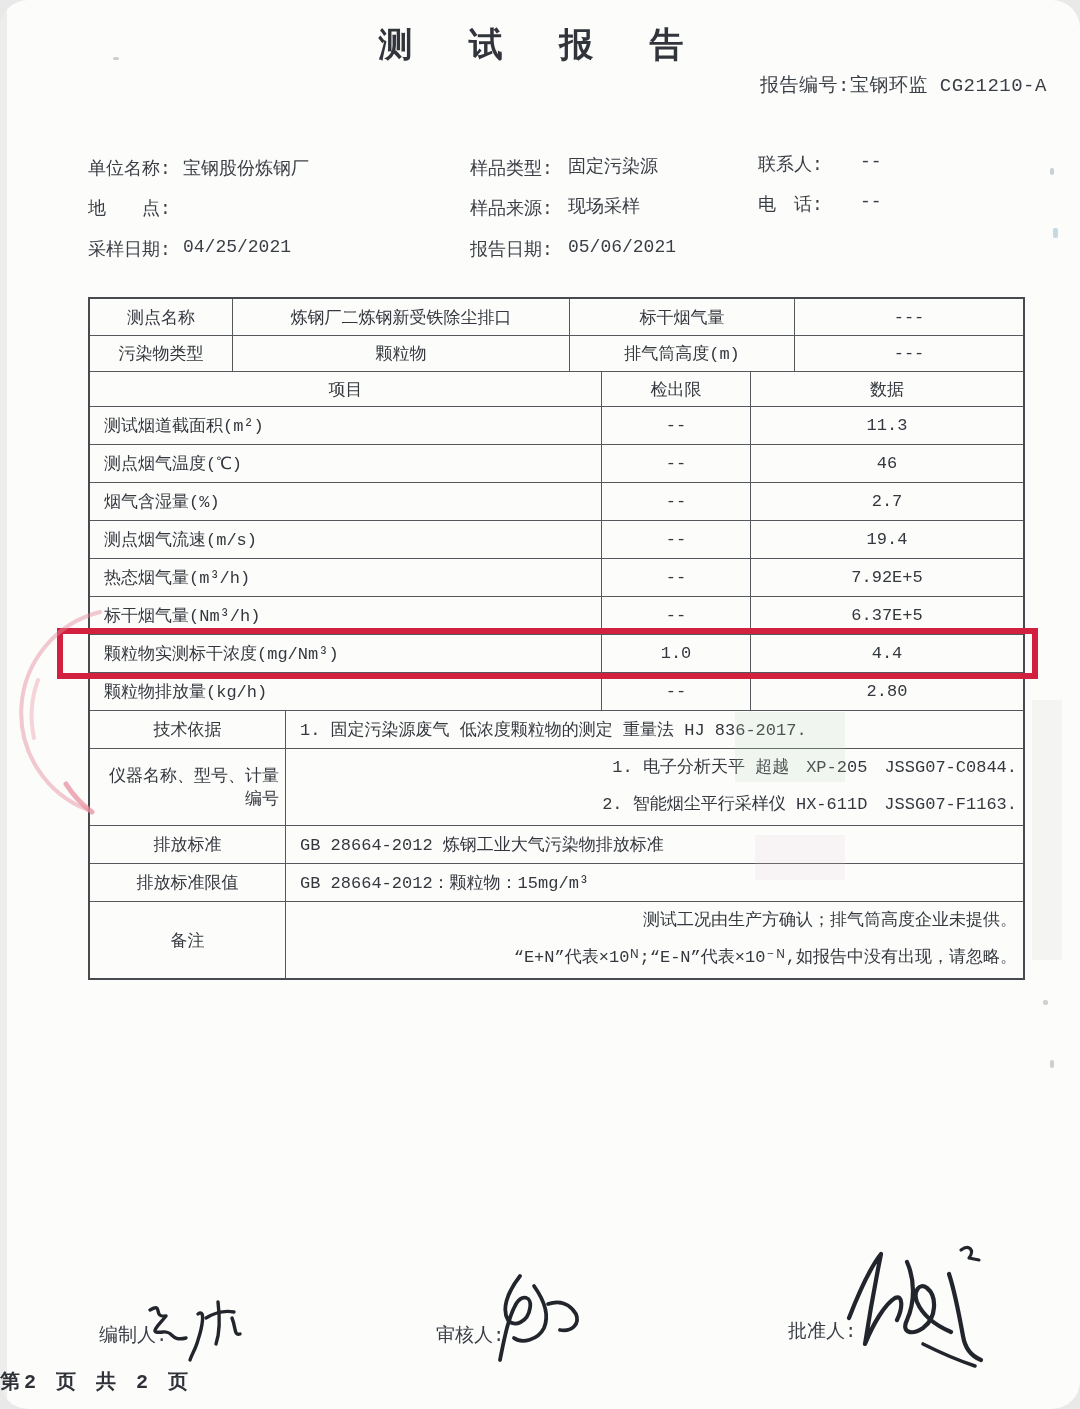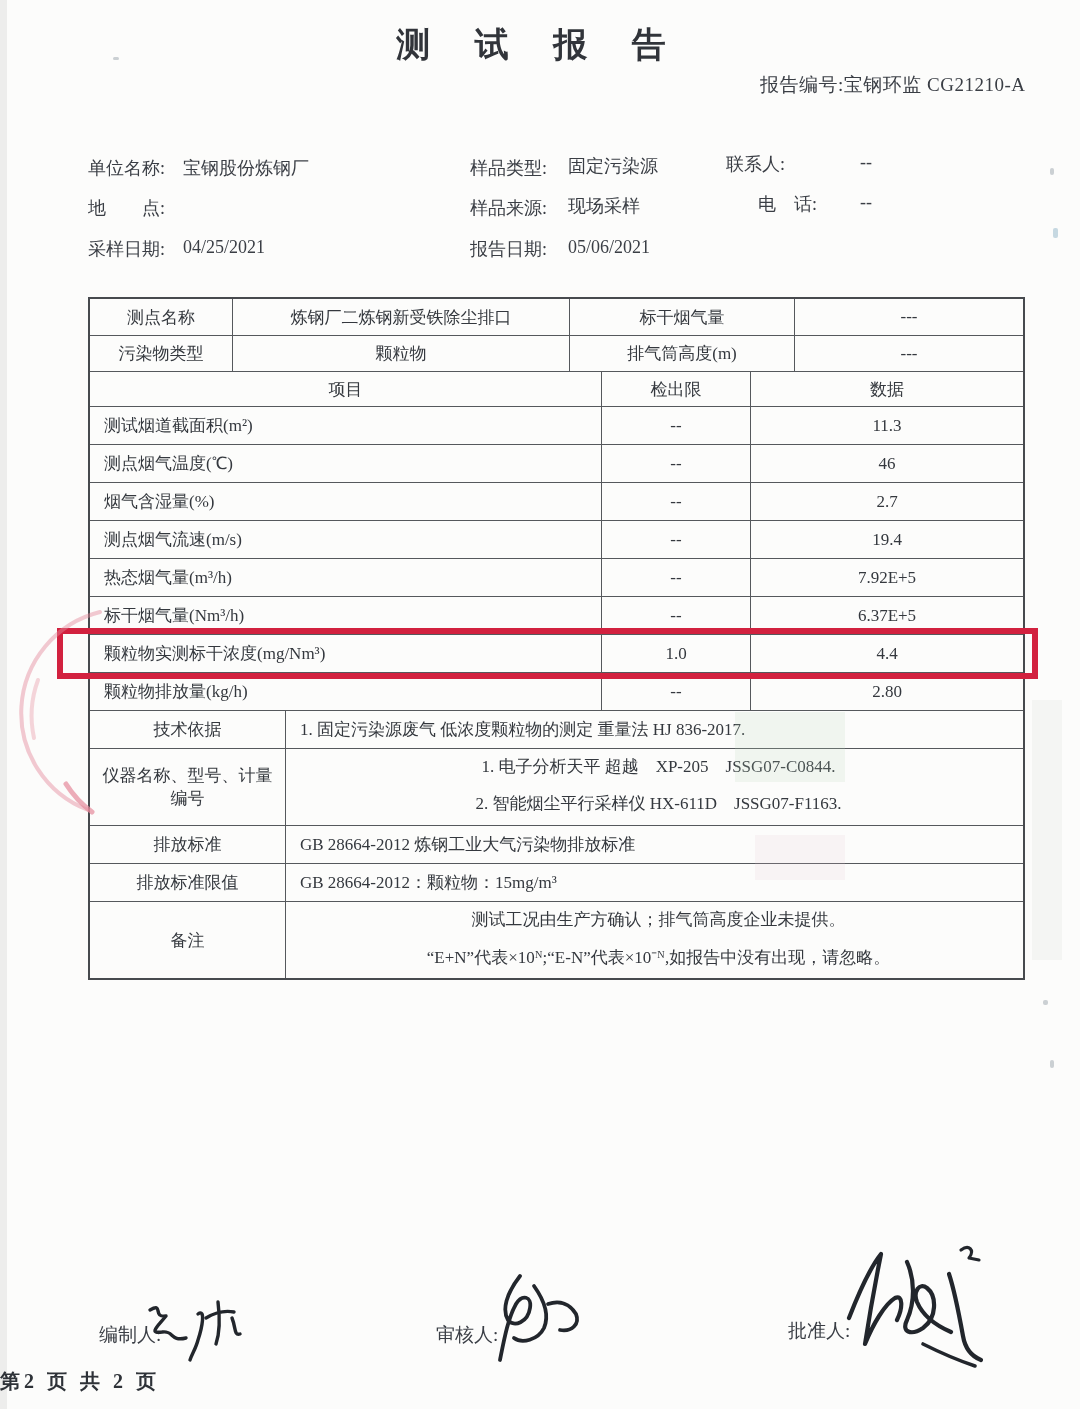--- a/index.html
+++ b/index.html
@@ -7,22 +7,23 @@
     --stamp_pink:#e58a9b;
     --ink:#22262c;
   }
   html,body{margin:0;padding:0;background:#e9e9e9;}
   .page{
     position:relative;
     width:1080px;height:1409px;
     margin:0 auto;
     background:#fcfcfb;
     overflow:hidden;
-    font-family:Liberation Serif, serif;
+    font-family:Liberation Mono, monospace;
     color:#383c42;
+    border-radius:28px;
   }
   .title{
     position:absolute;left:0;top:22px;width:100%;
     text-align:center;font-size:34px;font-weight:700;
     letter-spacing:18px;color:#31343a;margin:0;
   }
   .report-no{
     position:absolute;left:760px;top:72px;width:300px;
     font-size:19px;color:#3a3e45;letter-spacing:0.5px;
   }
@@ -33,24 +34,24 @@
     border:2px solid #474a4e;box-sizing:border-box;
     font-size:17px;color:#34383e;
   }
   .trow{display:flex;box-sizing:border-box;border-top:1px solid #55585c;}
   .trow:first-child{border-top:none;}
   .tcell{
     box-sizing:border-box;border-left:1px solid #55585c;
     display:flex;align-items:center;justify-content:center;
     text-align:center;padding:2px 6px;
   }
-  .tcell:first-child{border-left:none;}
+  .tcell:first-child{border-left:none;text-align:right;}
   .tcell.left{justify-content:flex-start;text-align:left;padding-left:14px;}
   .tcell.col-label{flex-direction:column;justify-content:center;}
-  .multiline{display:flex;flex-direction:column;justify-content:center;align-items:center;gap:14px;padding-top:6px;padding-bottom:6px;}
+  .multiline{display:flex;flex-direction:column;justify-content:center;align-items:flex-end;gap:14px;padding-top:6px;padding-bottom:6px;}
   .h37{min-height:36px;} .h36{min-height:35px;} .h38{min-height:38px;} .h77{min-height:77px;}
   
   .red-box{
     position:absolute;left:57px;top:628px;width:981px;height:51px;
     border:6px solid var(--accent_red);box-sizing:border-box;
     pointer-events:none;
   }
   
   .stamp-svg{position:absolute;left:8px;top:588px;}
   
@@ -73,21 +74,21 @@
   <div class="artifact" style="left:0;top:0;width:7px;height:1409px;background:rgba(160,160,160,.16);"></div>
 
   <h1 class="title">测 试 报 告</h1>
   <div class="report-no">报告编号:宝钢环监 CG21210-A</div>
 
   <div>
     <span class="info-lab" style="left:88px;top:156px">单位名称:</span>
     <span class="info-val" style="left:183px;top:156px">宝钢股份炼钢厂</span>
     <span class="info-lab" style="left:470px;top:156px">样品类型:</span>
     <span class="info-val" style="left:568px;top:154px">固定污染源</span>
-    <span class="info-lab" style="left:726px;top:152px">联系人:</span>
+    <span class="info-lab" style="left:758px;top:152px">联系人:</span>
     <span class="info-val" style="left:860px;top:152px">--</span>
 
     <span class="info-lab" style="left:88px;top:196px">地　　点:</span>
     <span class="info-val" style="left:183px;top:196px"></span>
     <span class="info-lab" style="left:470px;top:196px">样品来源:</span>
     <span class="info-val" style="left:568px;top:194px">现场采样</span>
     <span class="info-lab" style="left:758px;top:192px">电　话:</span>
     <span class="info-val" style="left:860px;top:192px">--</span>
 
     <span class="info-lab" style="left:88px;top:237px">采样日期:</span>

